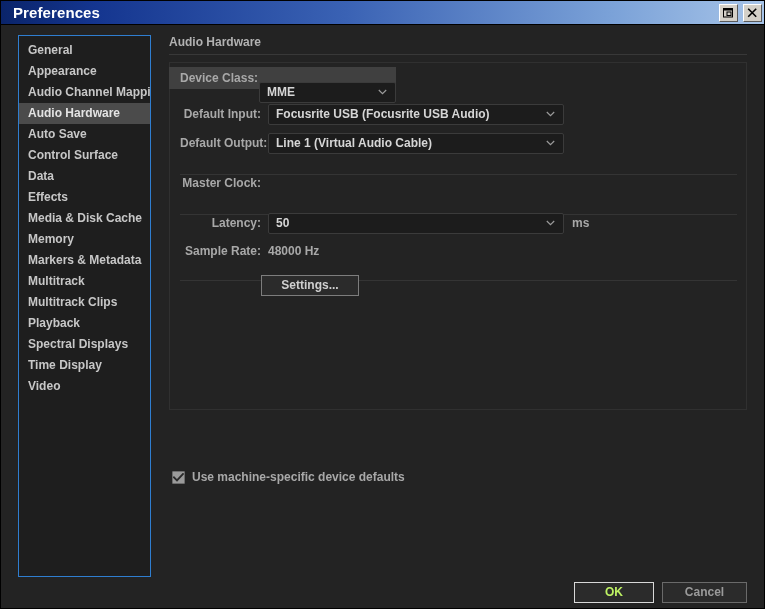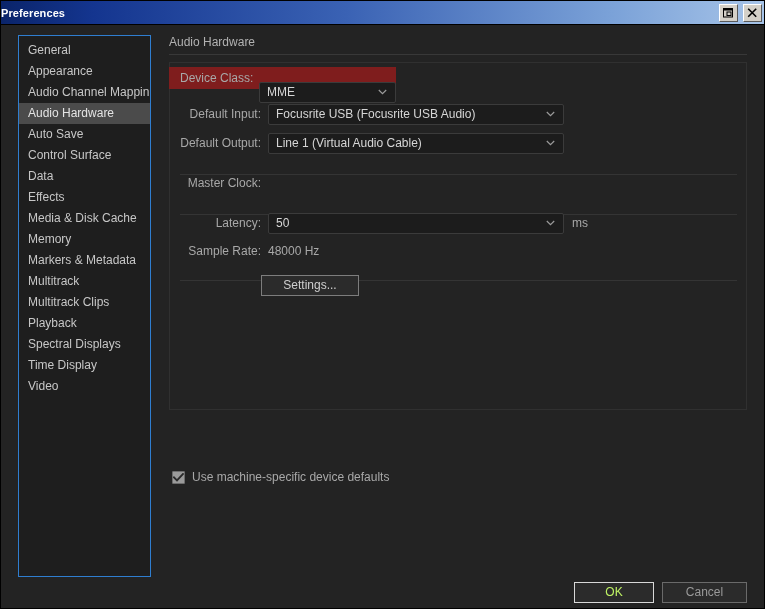--- a/index.html
+++ b/index.html
@@ -27,23 +27,23 @@
     width: 765px;
     height: 24px;
     background: linear-gradient(to right, #0a246a 0%, #14358f 12%, #3a62b4 45%, #7ba2d8 80%, #a7c4e8 100%);
     display: flex;
     align-items: center;
     box-sizing: border-box;
     border-bottom: 1px solid #000;
   }
   .titlebar-text {
     color: #ffffff;
-    font-size: 11px;
+    font-size: 15px;
     font-weight: bold;
-    padding-left: 0;
+    padding-left: 12px;
     letter-spacing: 0.1px;
     white-space: nowrap;
   }
   .titlebar-spacer { flex: 1 1 auto; }
   .win-btn {
     width: 19px;
     height: 18px;
     margin-right: 4px;
     background: #d4d0c8;
     border: 1px solid;
@@ -58,20 +58,21 @@
   .win-btn svg { display: block; }
   .win-btn.restore { margin-right: 5px; }
 
   
   .dialog-body {
     position: absolute;
     left: 0; top: 24px;
     width: 763px;
     height: 583px;
     background: #232323;
+    font-weight: bold;
   }
 
   
   .sidebar {
     position: absolute;
     left: 17px;
     top: 10px;
     width: 133px;
     height: 542px;
     background: #1e1e1e;
@@ -292,21 +293,21 @@
     <div class="pane">
       <div class="pane-title">Audio Hardware</div>
       <div class="pane-title-rule"></div>
 
       <div class="groupbox">
         <div class="group-rule" style="top:111px;"></div>
         <div class="group-rule" style="top:151px;"></div>
         <div class="group-rule" style="top:217px;"></div>
       </div>
 
-      <div class="row" style="left:0px; top:32px; background:#7f1d1d; padding-left:11px;">
+      <div class="row" style="left:0px; top:32px; background:#404040; padding-left:11px;">
         <span class="flabel" style="width:72px;">Device Class:</span>
         <div class="combo" style="width:137px;margin-top:28px;">
           <span class="val">MME</span>
           <svg class="chev" viewBox="0 0 9 6">
             <path d="M0.8 1 L4.5 4.6 L8.2 1" stroke="#9b9b9b" stroke-width="1.2" fill="none"></path>
           </svg>
         </div>
       </div>
 
       <div class="row" style="left:11px; top:68px;">

